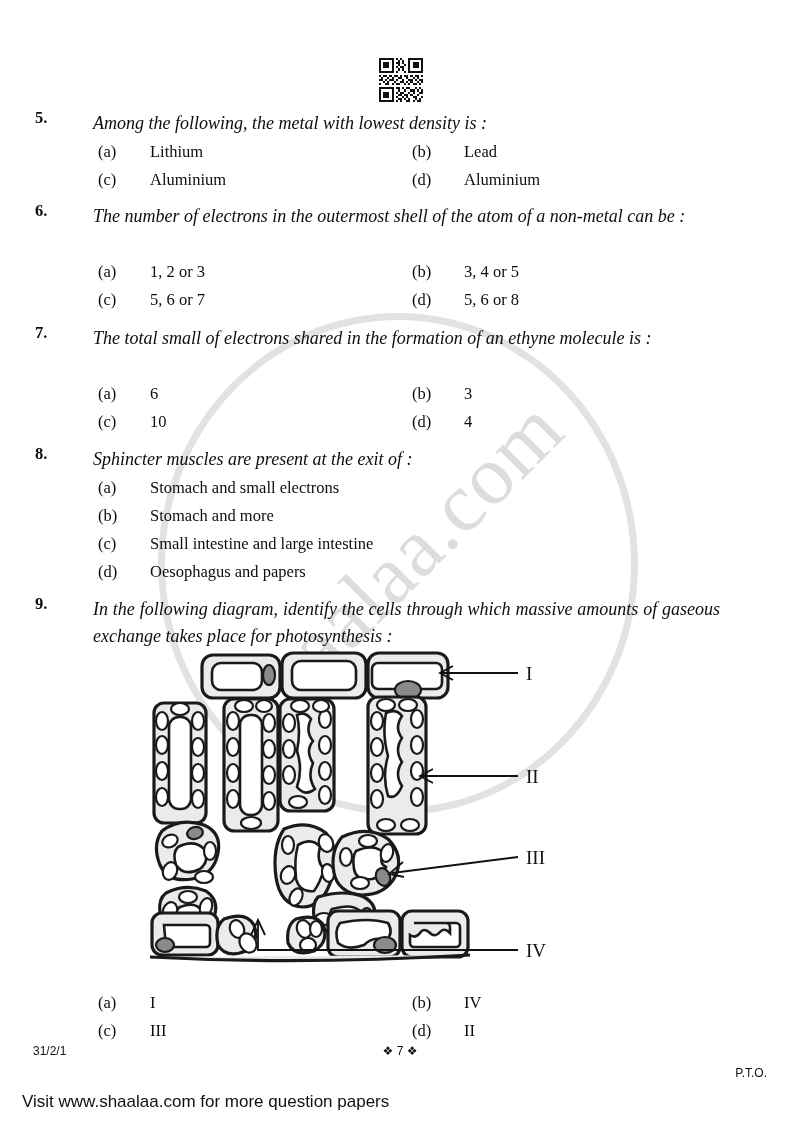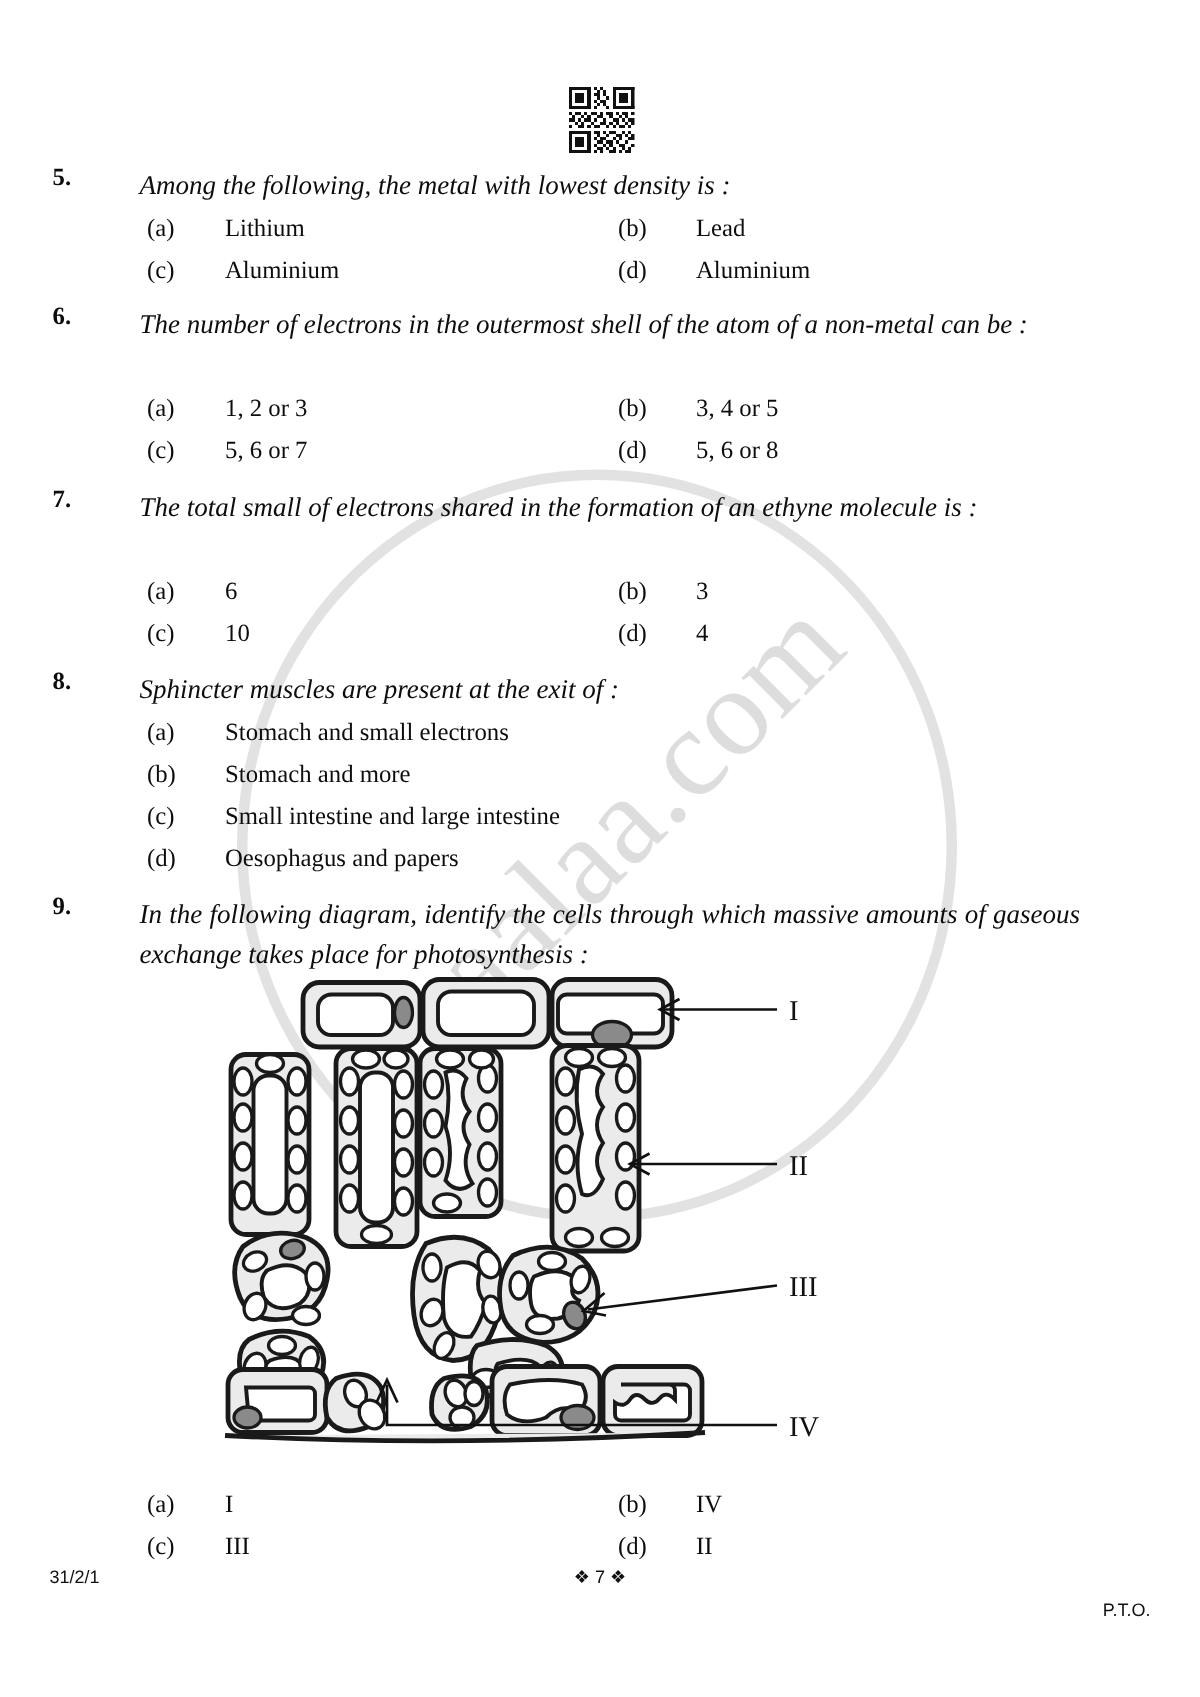--- a/index.html
+++ b/index.html
@@ -545,14 +545,15 @@
       <text class="lbl" x="386" y="35">I</text>
       <text class="lbl" x="386" y="138">II</text>
       <text class="lbl" x="386" y="219">III</text>
       <text class="lbl" x="386" y="312">IV</text>
     </svg>
   </div>
 
   <div class="footer-line" id="footer-code">31/2/1</div>
   <div class="footer-line" id="footer-page">❖ 7 ❖</div>
   <div class="footer-line" id="footer-pto">P.T.O.</div>
+  <div id="site-note">Visit www.shaalaa.com for more question papers</div>
 
 </div>
 
 </body></html>

